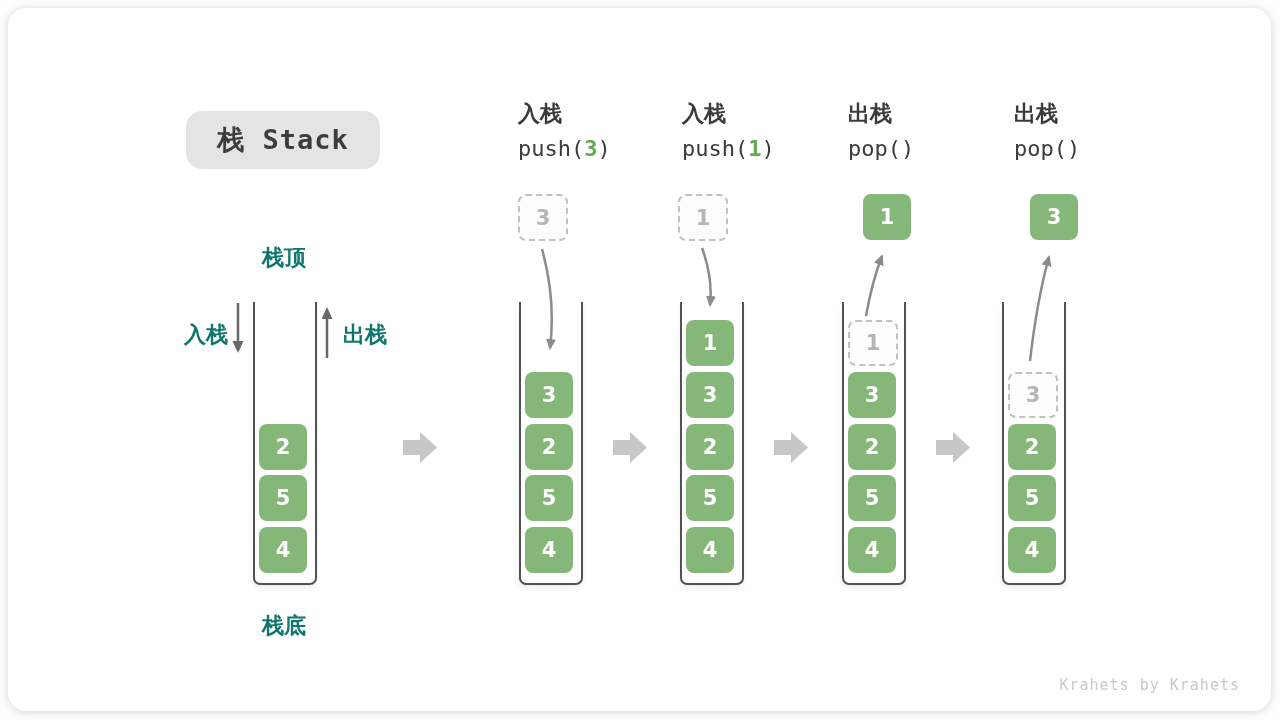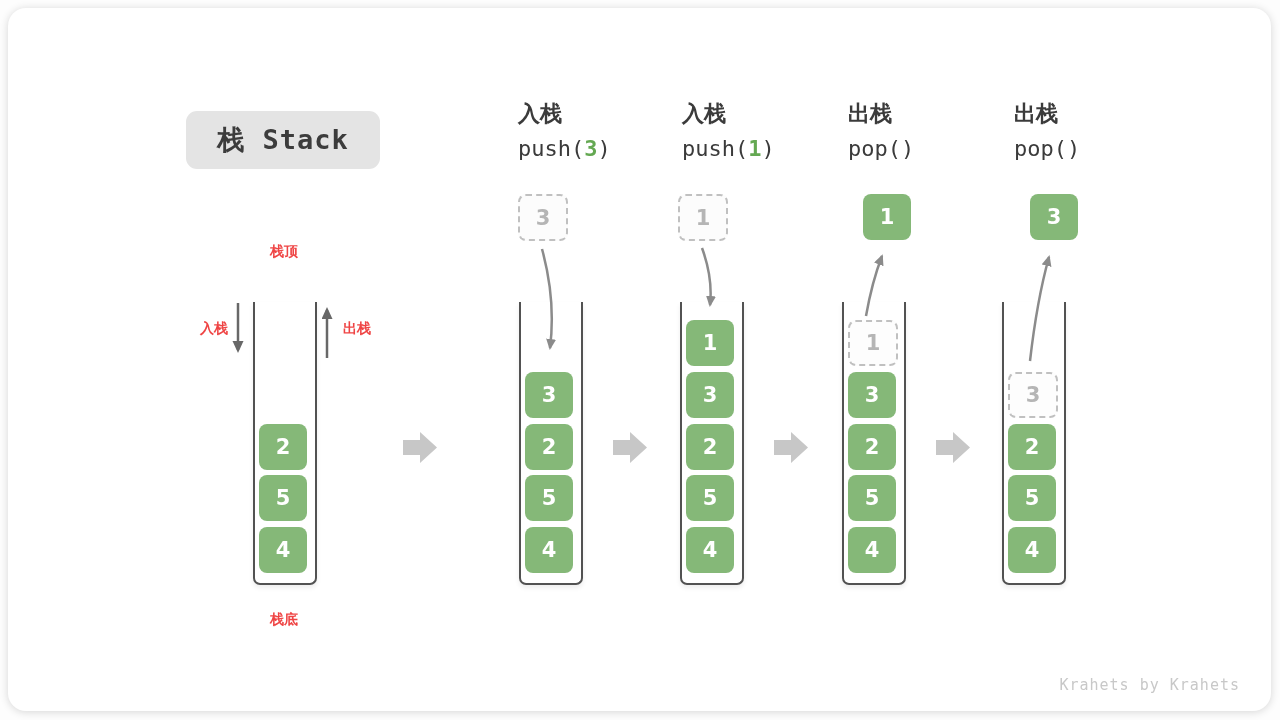--- a/index.html
+++ b/index.html
@@ -8,27 +8,27 @@
     font-family:"DejaVu Sans","Liberation Sans",sans-serif;
   }
   #card{
     position:absolute;left:8px;top:8px;width:1263px;height:703px;
     background:#ffffff;border-radius:18px;
     box-shadow:0 1px 8px rgba(0,0,0,0.16);
   }
   .abs{position:absolute;}
   #title-box{
     left:186px;top:111px;width:194px;height:58px;
-    background:#e4e4e4;border-radius:11px;
+    background:#e4e4e4;border-radius:16px;
     display:flex;align-items:center;justify-content:center;
     font-family:"DejaVu Sans Mono","Liberation Mono",monospace;
     font-size:27px;font-weight:600;color:#3c3c3c;letter-spacing:1px;
   }
   .cjk-label{
-    font-size:14px;font-weight:700;color:#ef4444;white-space:nowrap;
+    font-size:22px;font-weight:700;color:#0f766e;white-space:nowrap;
   }
   #label-stack-top{left:234px;top:243px;width:100px;text-align:center;}
   #label-stack-bottom{left:234px;top:611px;width:100px;text-align:center;}
   #label-push-side{left:158px;top:320px;width:70px;text-align:right;}
   #label-pop-side{left:343px;top:320px;width:70px;text-align:left;}
   .stack-container{
     position:absolute;width:60px;height:281px;top:302px;
     border-left:2px solid #525252;border-right:2px solid #525252;
     border-bottom:2px solid #525252;border-radius:0 0 7px 7px;
     background:transparent;box-shadow:0 3px 5px rgba(0,0,0,0.07);

